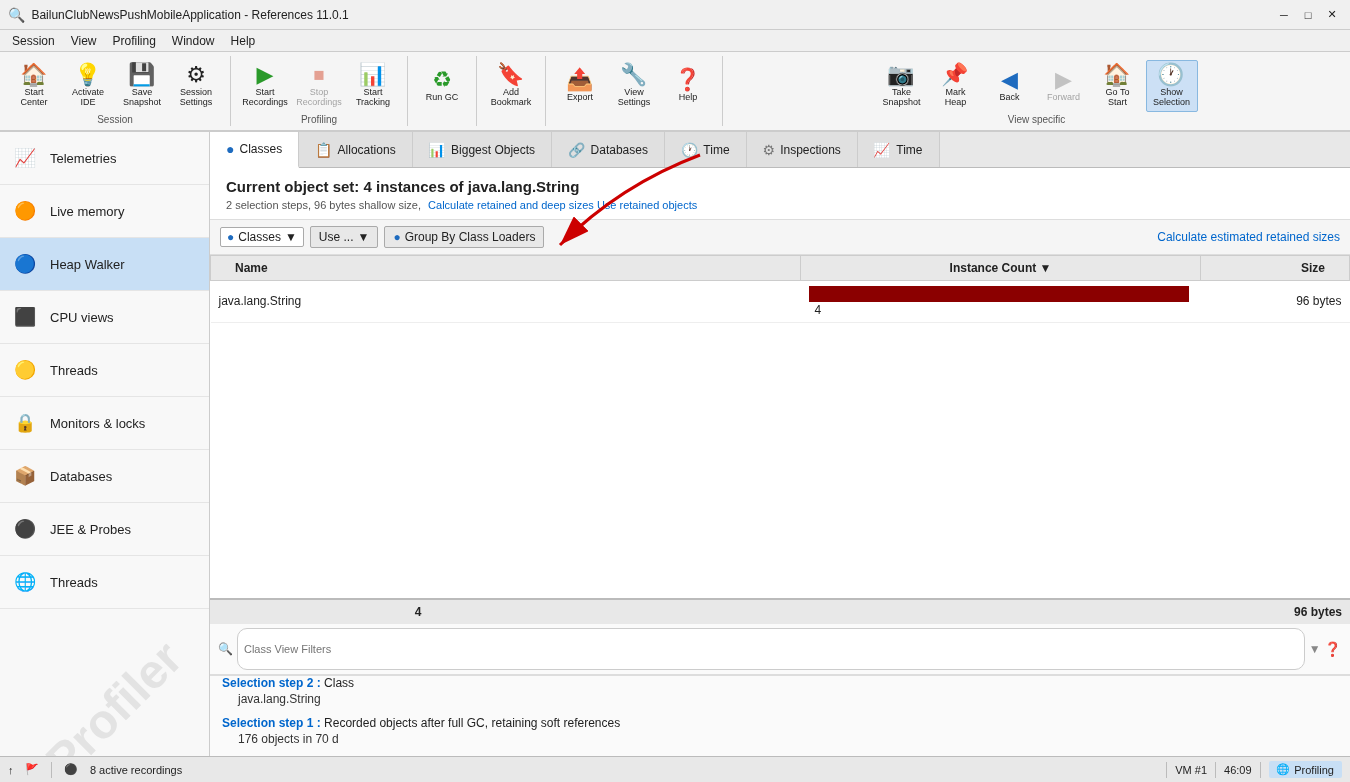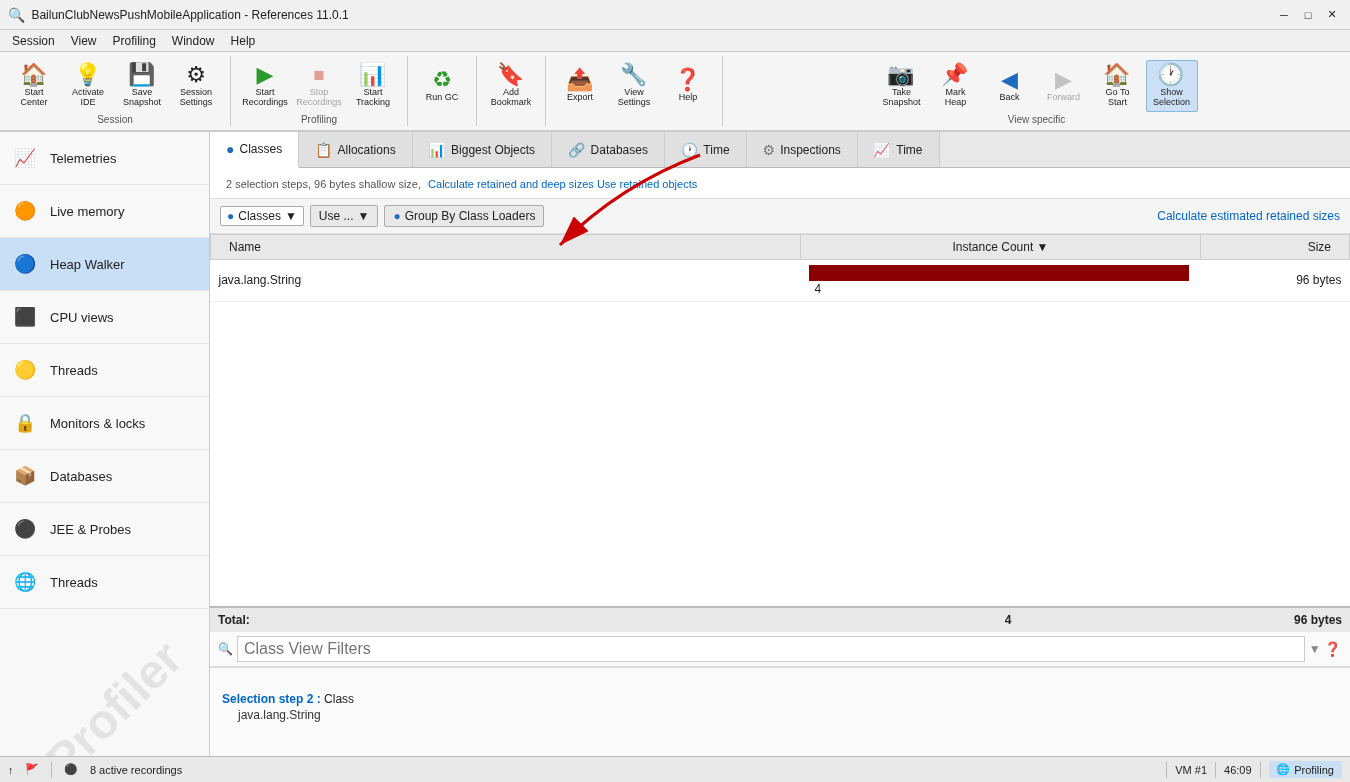--- a/index.html
+++ b/index.html
@@ -184,23 +184,23 @@
       font-size: 12px;
     }
     .link-right { margin-left: auto; color: #0066cc; cursor: pointer; font-size: 12px; text-decoration: none; }
 
     
     #data-table { flex: 1; overflow-y: auto; }
     table { width: 100%; border-collapse: collapse; }
     thead th {
       background: #e8e8e8;
       border: 1px solid #ccc;
-      padding: 5px 18px;
-      font-size: 12px;
-      font-weight: normal;
+      padding: 5px 24px;
+      font-size: 12px;
+      font-weight: bold;
       text-align: left;
       position: sticky;
       top: 0;
     }
     thead th.right { text-align: right; }
     tbody tr { border-bottom: 1px solid #eee; }
     tbody td { padding: 5px 8px; font-size: 12px; }
     tbody td.right { text-align: right; }
 
     
@@ -222,31 +222,31 @@
       display: flex;
       align-items: center;
       padding: 4px 8px;
       border-bottom: 1px solid #ddd;
       background: #fafafa;
       gap: 4px;
     }
     #filter-row input {
       flex: 1;
       border: 1px solid #ccc;
-      border-radius: 0;
-      padding: 3px 6px;
-      font-size: 16px;
+      border-radius: 10px;
+      padding: 14px 6px;
+      font-size: 11px;
       outline: none;
     }
 
     
     #selection-steps {
       border-top: 1px solid #ddd;
       background: #fafafa;
-      padding: 24px 12px;
+      padding: 0 12px;
       font-size: 12px;
       overflow-y: auto;
       max-height: 180px;
     }
     .sel-step { margin-bottom: 10px; }
     .sel-step a { color: #0066cc; text-decoration: none; font-weight: bold; }
     .sel-step .detail { margin-left: 16px; color: #333; margin-top: 2px; }
 
     
     #statusbar {
@@ -480,20 +480,21 @@
         <span class="tab-icon" style="color:#777;">⚙</span>
         <span>Inspections</span>
       </div>
       <div class="tab">
         <span class="tab-icon" style="color:#1e6bbf;">📈</span>
         <span>Time</span>
       </div>
     </div>
 
     <div id="content-header">
+      <h2>Current object set:  4 instances of java.lang.String</h2>
       <div class="subtitle">
         <span>2 selection steps, 96 bytes shallow size,</span>
         <a href="#" style="margin-left: 4px;">Calculate retained and deep sizes</a>
         <span>  </span>
         <a href="#">Use retained objects</a>
       </div>
     </div>
 
     <div id="toolbar2">
       <div class="select-box">
@@ -531,39 +532,45 @@
               <div style="width:380px; height:16px; background:#8b0000; display:inline-block; vertical-align: middle;"></div>
               <span style="margin-left:6px; vertical-align:middle;">4</span>
             </td>
             <td class="right">96 bytes</td>
           </tr>
         </tbody>
       </table>
     </div>
 
     <div id="total-row">
-      <span class="t-name">Total:</span>
       <span class="t-count">4</span>
       <span class="t-size">96 bytes</span>
     </div>
 
     <div id="filter-row">
       <span style="color:#888;">🔍</span>
       <input type="text" placeholder="Class View Filters" style="">
       <span style="cursor:pointer; color:#888;">▼</span>
       <span style="cursor:pointer; color:#1e6bbf; font-size:14px;">❓</span>
     </div>
 
     <div id="selection-steps">
       <div class="sel-step">
         <div>
           <a href="#">Selection step 2 :</a>
           <span>Class</span>
         </div>
         <div class="detail">java.lang.String</div>
+      </div>
+      <div class="sel-step">
+        <div>
+          <a href="#">Selection step 1 :</a>
+          <span>Recorded objects after full GC, retaining soft references</span>
+        </div>
+        <div class="detail">176 objects in 70 d</div>
       </div>
     </div>
 
   </div>
 </div>
 
 <svg style="position:fixed; top:145px; left:540px; pointer-events:none; z-index:999; overflow:visible;" width="200" height="120">
   <defs>
     <marker id="arrowhead" markerWidth="10" markerHeight="7" refX="10" refY="3.5" orient="auto">
       <polygon points="0 0, 10 3.5, 0 7" fill="#cc0000"></polygon>

